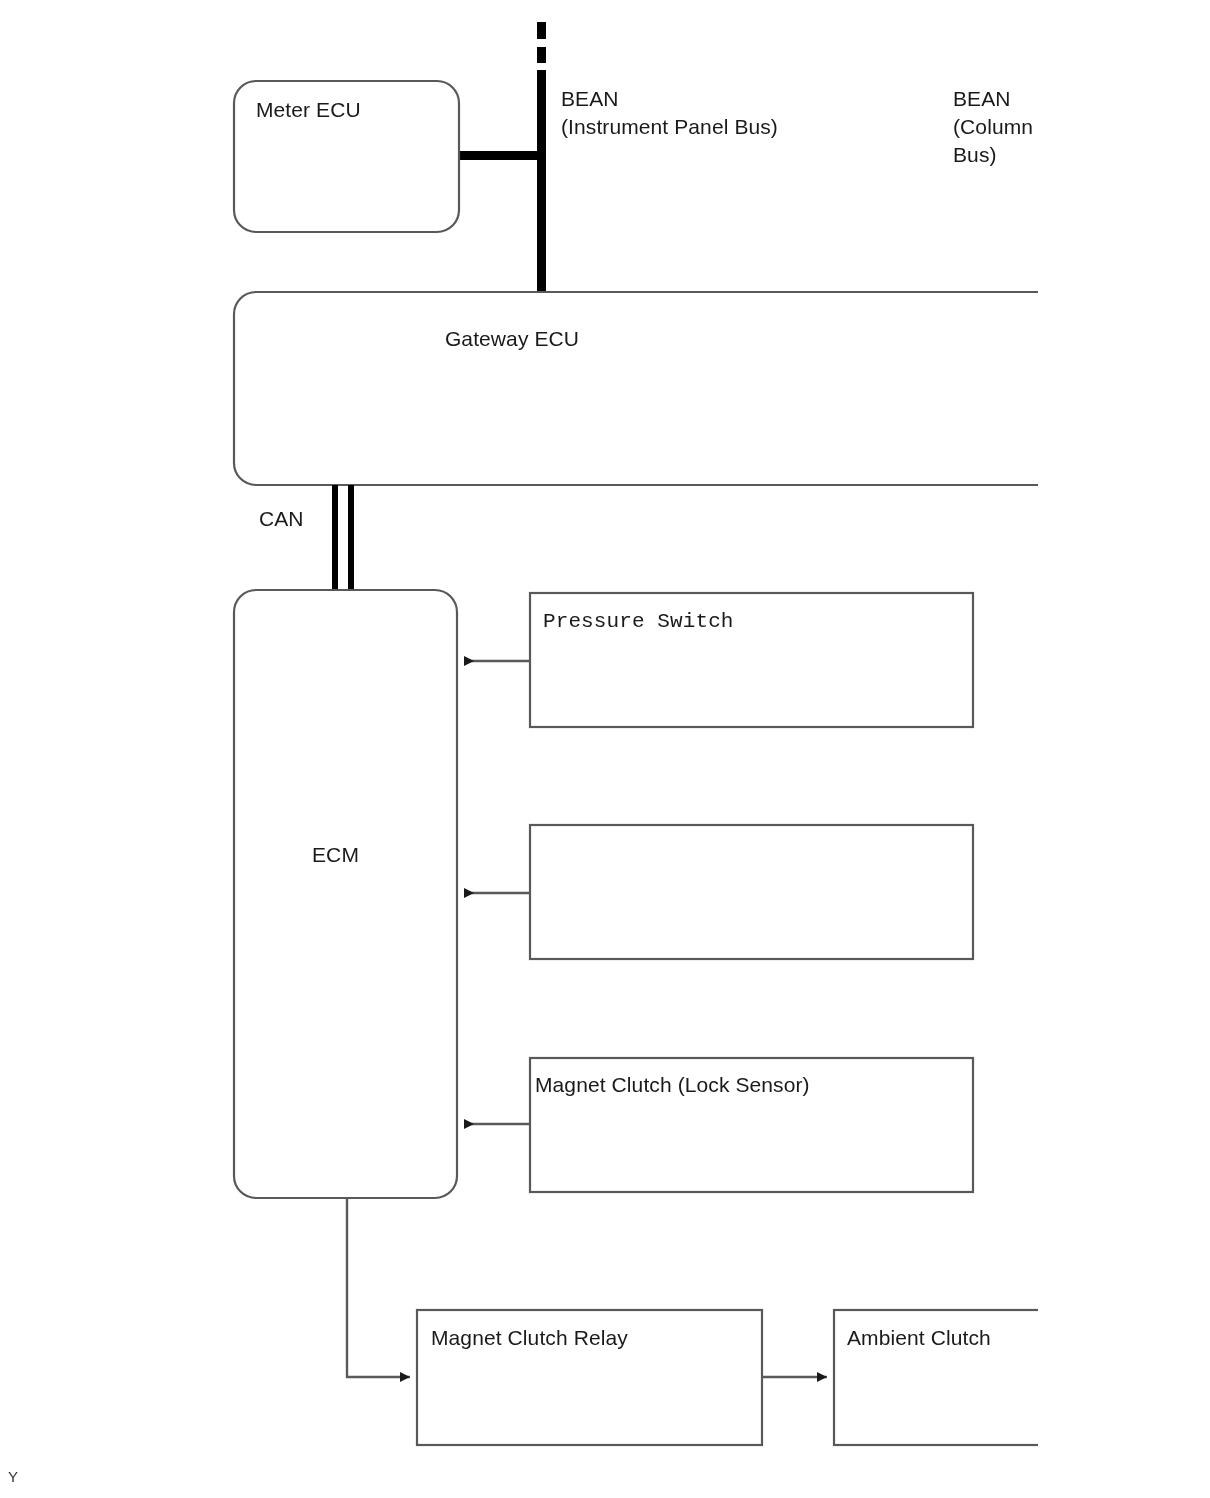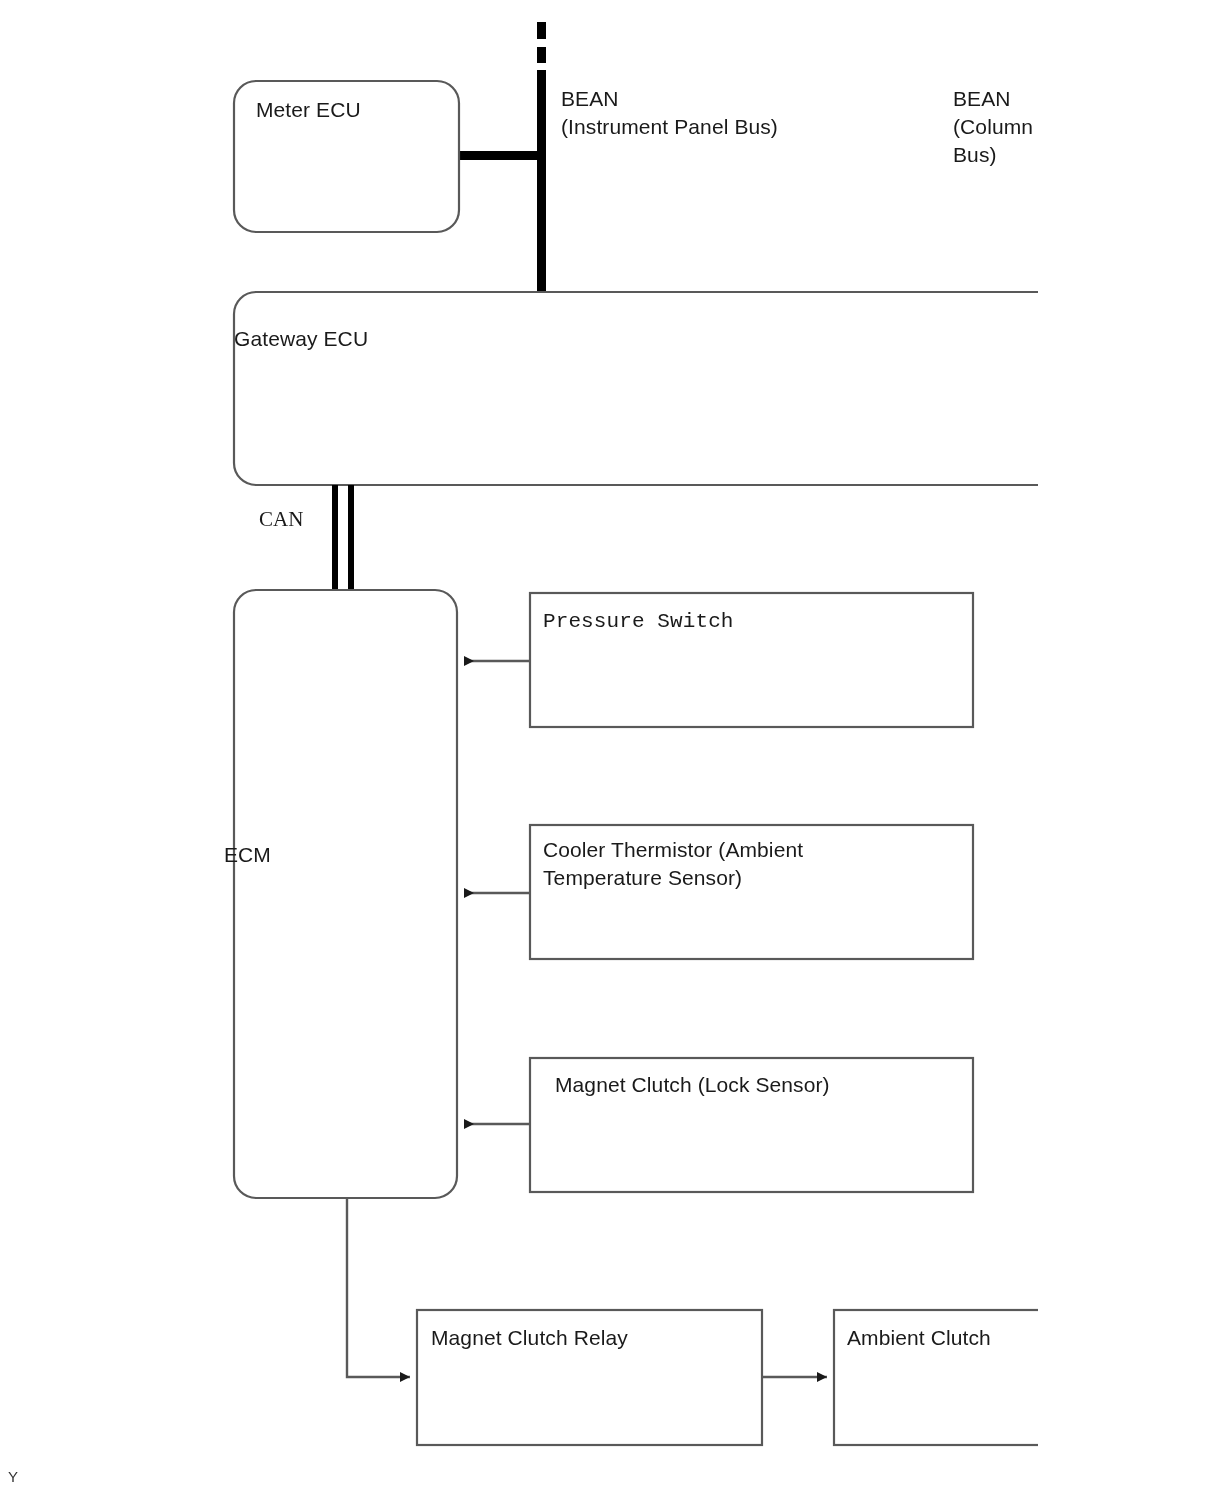--- a/index.html
+++ b/index.html
@@ -27,20 +27,21 @@
   }
   .lbl {
     position: absolute;
     font-size: 21px;
     line-height: 28px;
     color: #1a1a1a;
     white-space: pre-line;
     letter-spacing: 0.1px;
   }
   .lbl-center {
+    text-align: center;
   }
   .corner-mark {
     position: absolute;
     font-size: 15px;
     color: #333333;
     left: 8px;
     top: 1468px;
   }
 </style>
 </head>
@@ -107,30 +108,28 @@
   <div class="lbl" style="left:256px; top:96px;">Meter ECU</div>
 
   <div class="lbl" style="left:561px; top:85px;">BEAN
 (Instrument Panel Bus)</div>
 
   <div class="lbl" style="left:953px; top:85px;">BEAN
 (Column Bus)</div>
 
   <div class="lbl lbl-center" style="left:234px; top:325px; width:556px;">Gateway ECU</div>
 
-  <div class="lbl" style="left:259px; top:505px;font-family:Liberation Serif, serif;">CAN</div>
+  <div class="lbl" style="left:259px; top:505px;">CAN</div>
 
   <div class="lbl lbl-center" style="left:224px; top:841px; width:223px;">ECM</div>
 
   <div class="lbl" style="left:543px; top:608px;font-family:Liberation Mono, monospace;">Pressure Switch</div>
 
-  <div class="lbl" style="left:543px; top:836px;">Cooler Thermistor (Ambient
-Temperature Sensor)</div>
 
-  <div class="lbl" style="left:555px; top:1071px;text-align:center;">Magnet Clutch (Lock Sensor)</div>
+  <div class="lbl" style="left:535px; top:1071px;text-align:center;">Magnet Clutch (Lock Sensor)</div>
 
   <div class="lbl" style="left:431px; top:1324px;">Magnet Clutch Relay</div>
 
   <div class="lbl" style="left:847px; top:1324px;">Ambient Clutch</div>
 
   <div class="corner-mark">Y</div>
 
 </div>
 
 </body></html>

